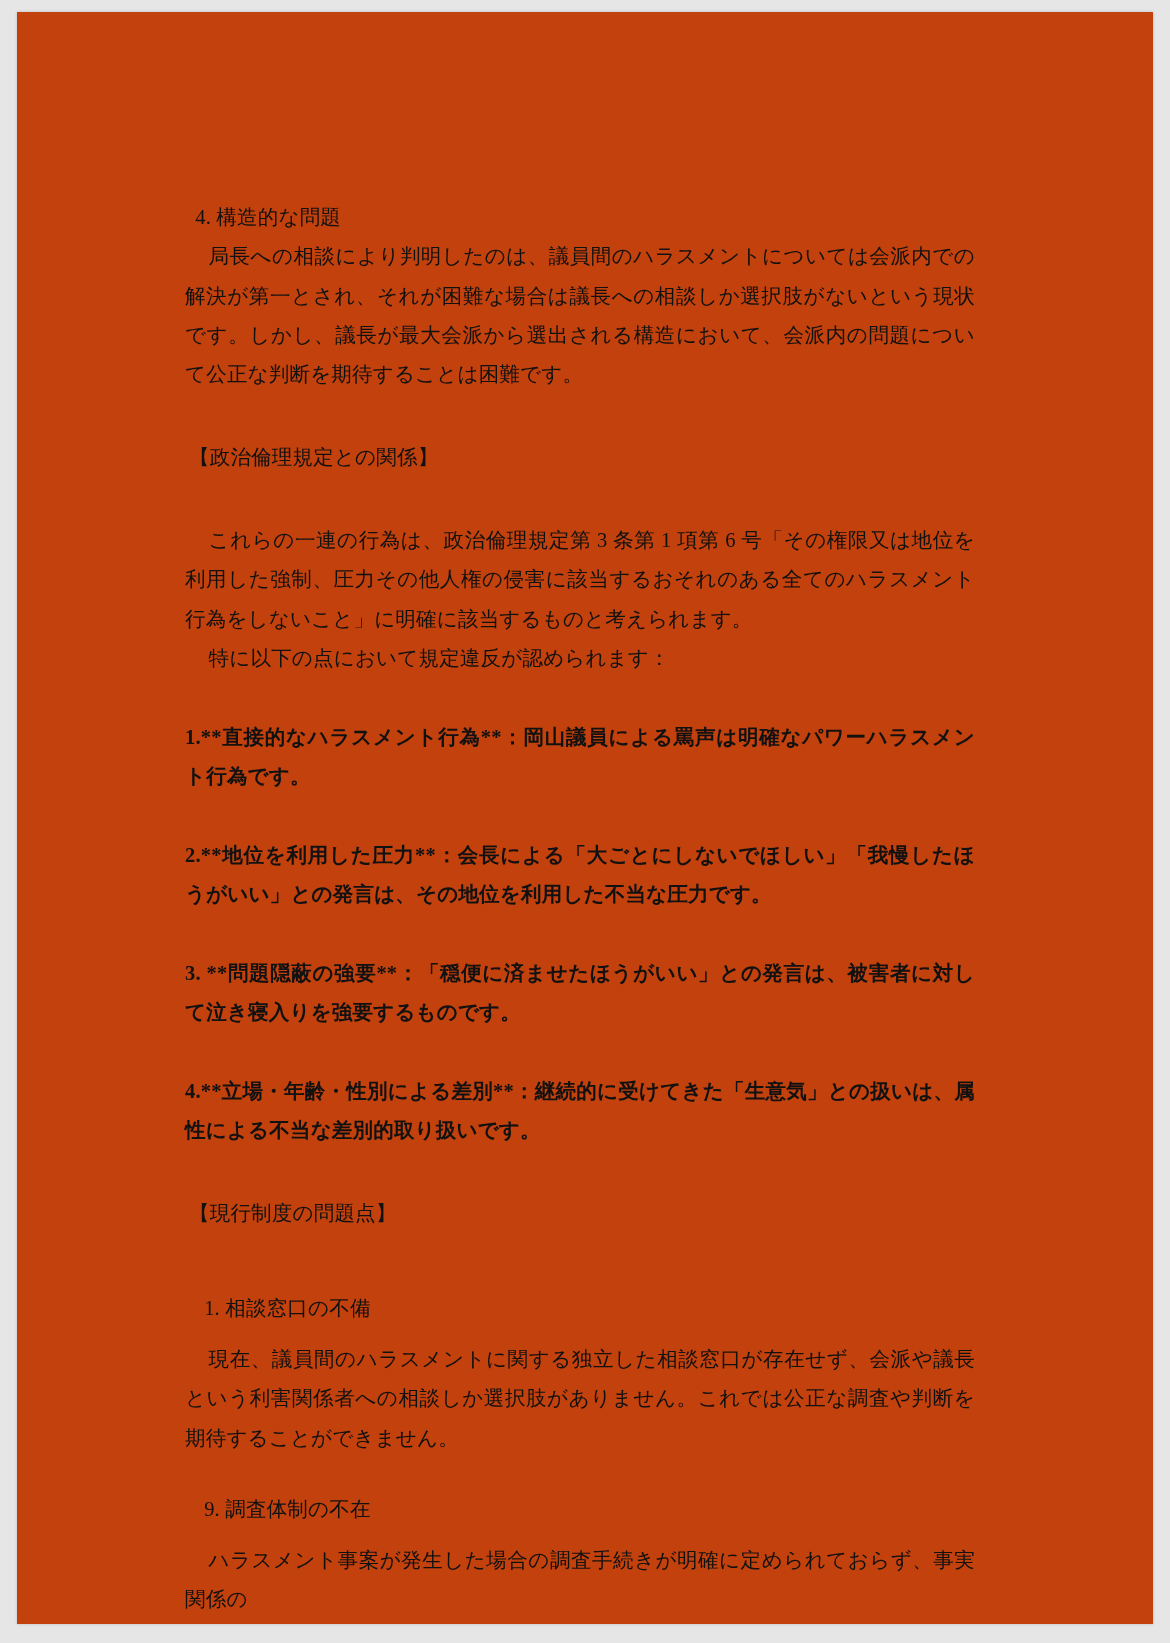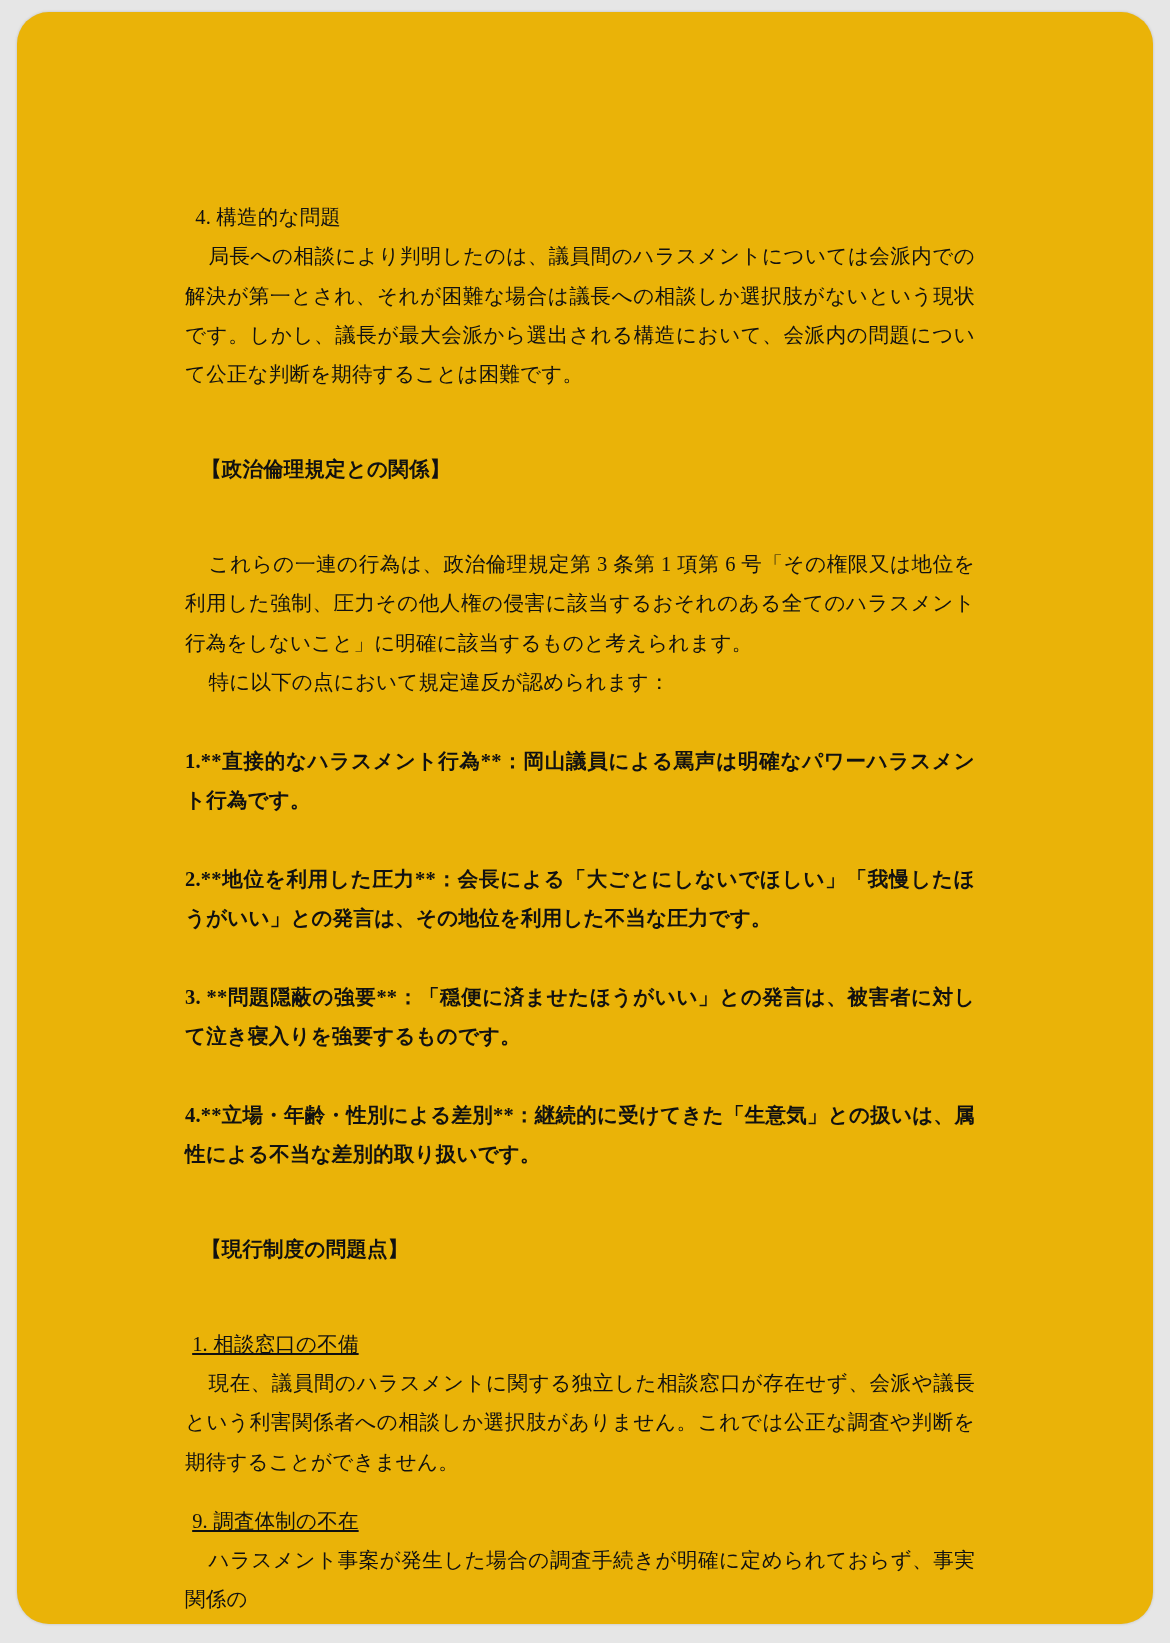--- a/index.html
+++ b/index.html
@@ -18,24 +18,23 @@
     display: flex;
     align-items: flex-start;
     justify-content: center;
     background: #e6e6e6;
   }
   .page {
     position: relative;
     width: 1136px;
     height: 1612px;
     margin-top: 12px;
-    background: #eab308;
+    background: #c2410c;
     box-shadow: 0 0 3px rgba(0,0,0,0.18);
     overflow: hidden;
-    border-radius: 32px;
   }
   .content {
     position: absolute;
     left: 168px;
     top: 186px;
     width: 790px;
     font-size: 20.5px;
     line-height: 1.92;
     color: #111111;
     letter-spacing: 0.2px;
@@ -52,32 +51,30 @@
     margin: 0;
     padding-left: 0.5em;
   }
   .blank {
     height: 1.92em;
   }
   .blank-half {
     height: 0.95em;
   }
   .section-title {
-    margin: 16px;
-    font-weight: bold;
+    margin: 4px;
   }
   .list-item {
     margin: 0;
     text-align: justify;
     font-weight: bold;
   }
   .sub-heading {
-    margin: 0;
+    margin: 12px;
     padding-left: 0.35em;
-    text-decoration: underline;
   }
 </style>
 </head>
 <body>
 
 <div class="page-wrap">
   <div class="page">
     <div class="content" id="content">
         <p class="heading-num">4.  構造的な問題</p>
         <p class="para indent">局長への相談により判明したのは、議員間のハラスメントについては会派内での解決が第一とされ、それが困難な場合は議長への相談しか選択肢がないという現状です。しかし、議長が最大会派から選出される構造において、会派内の問題について公正な判断を期待することは困難です。</p>

